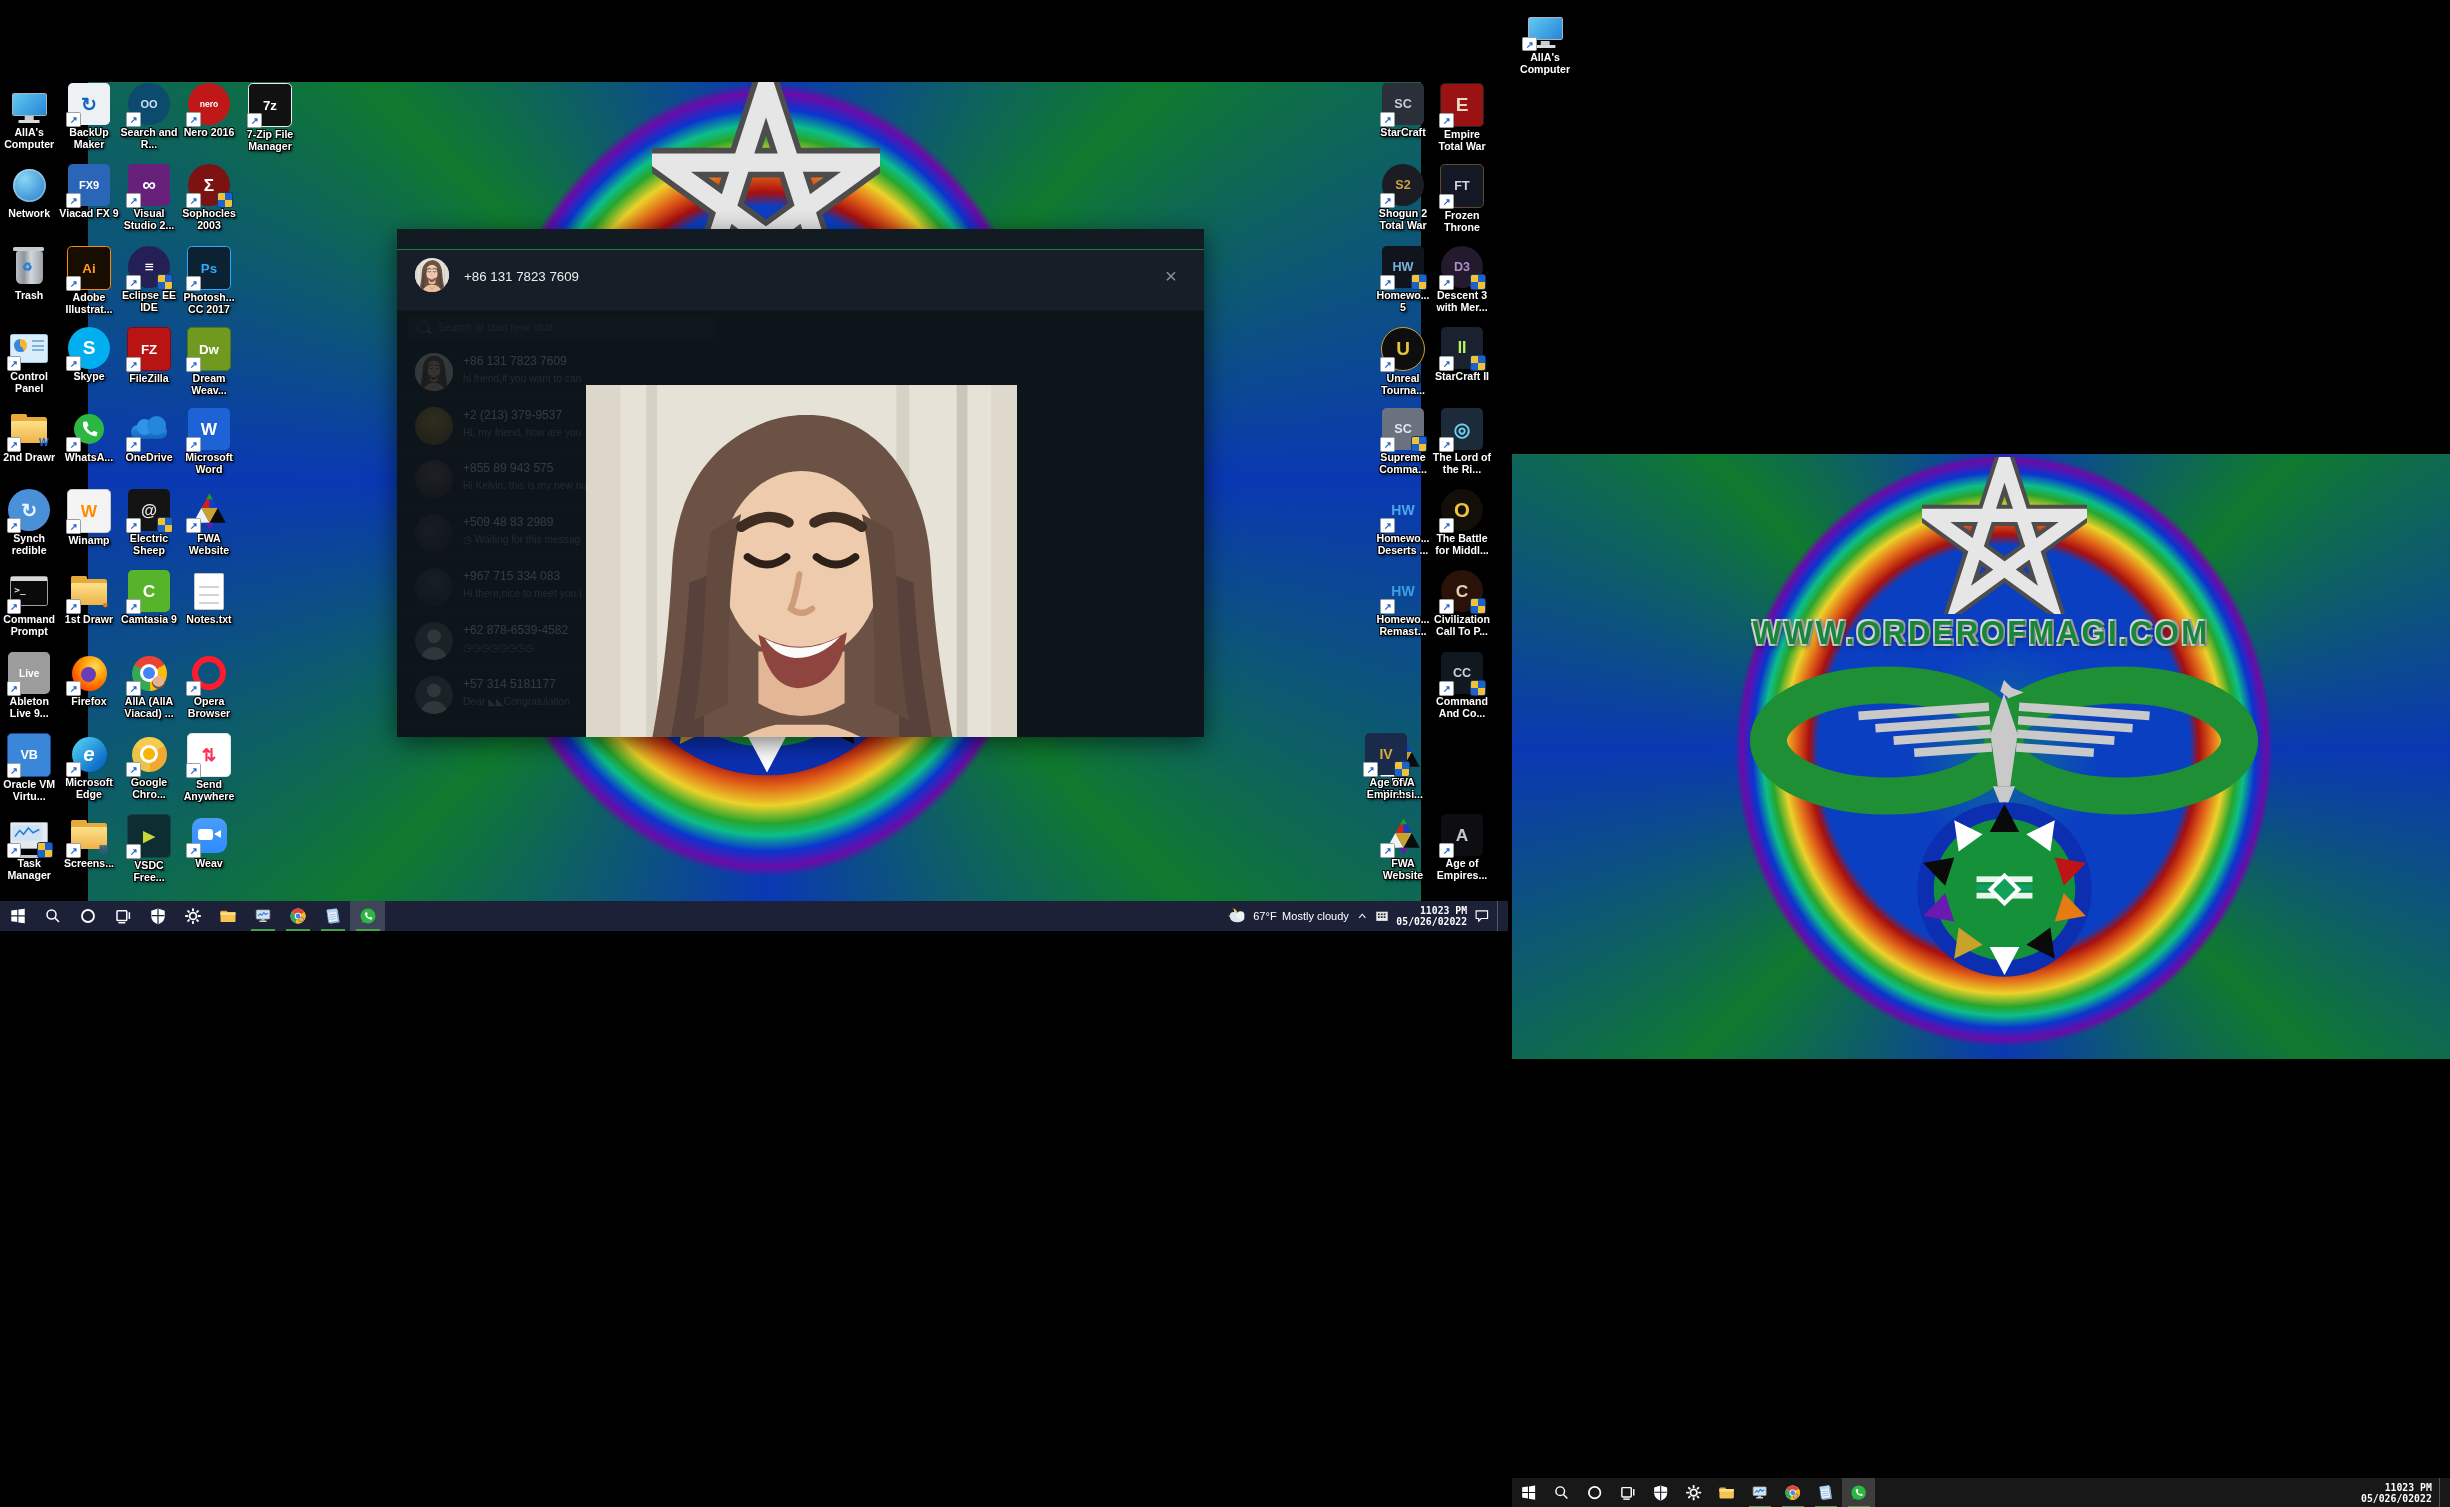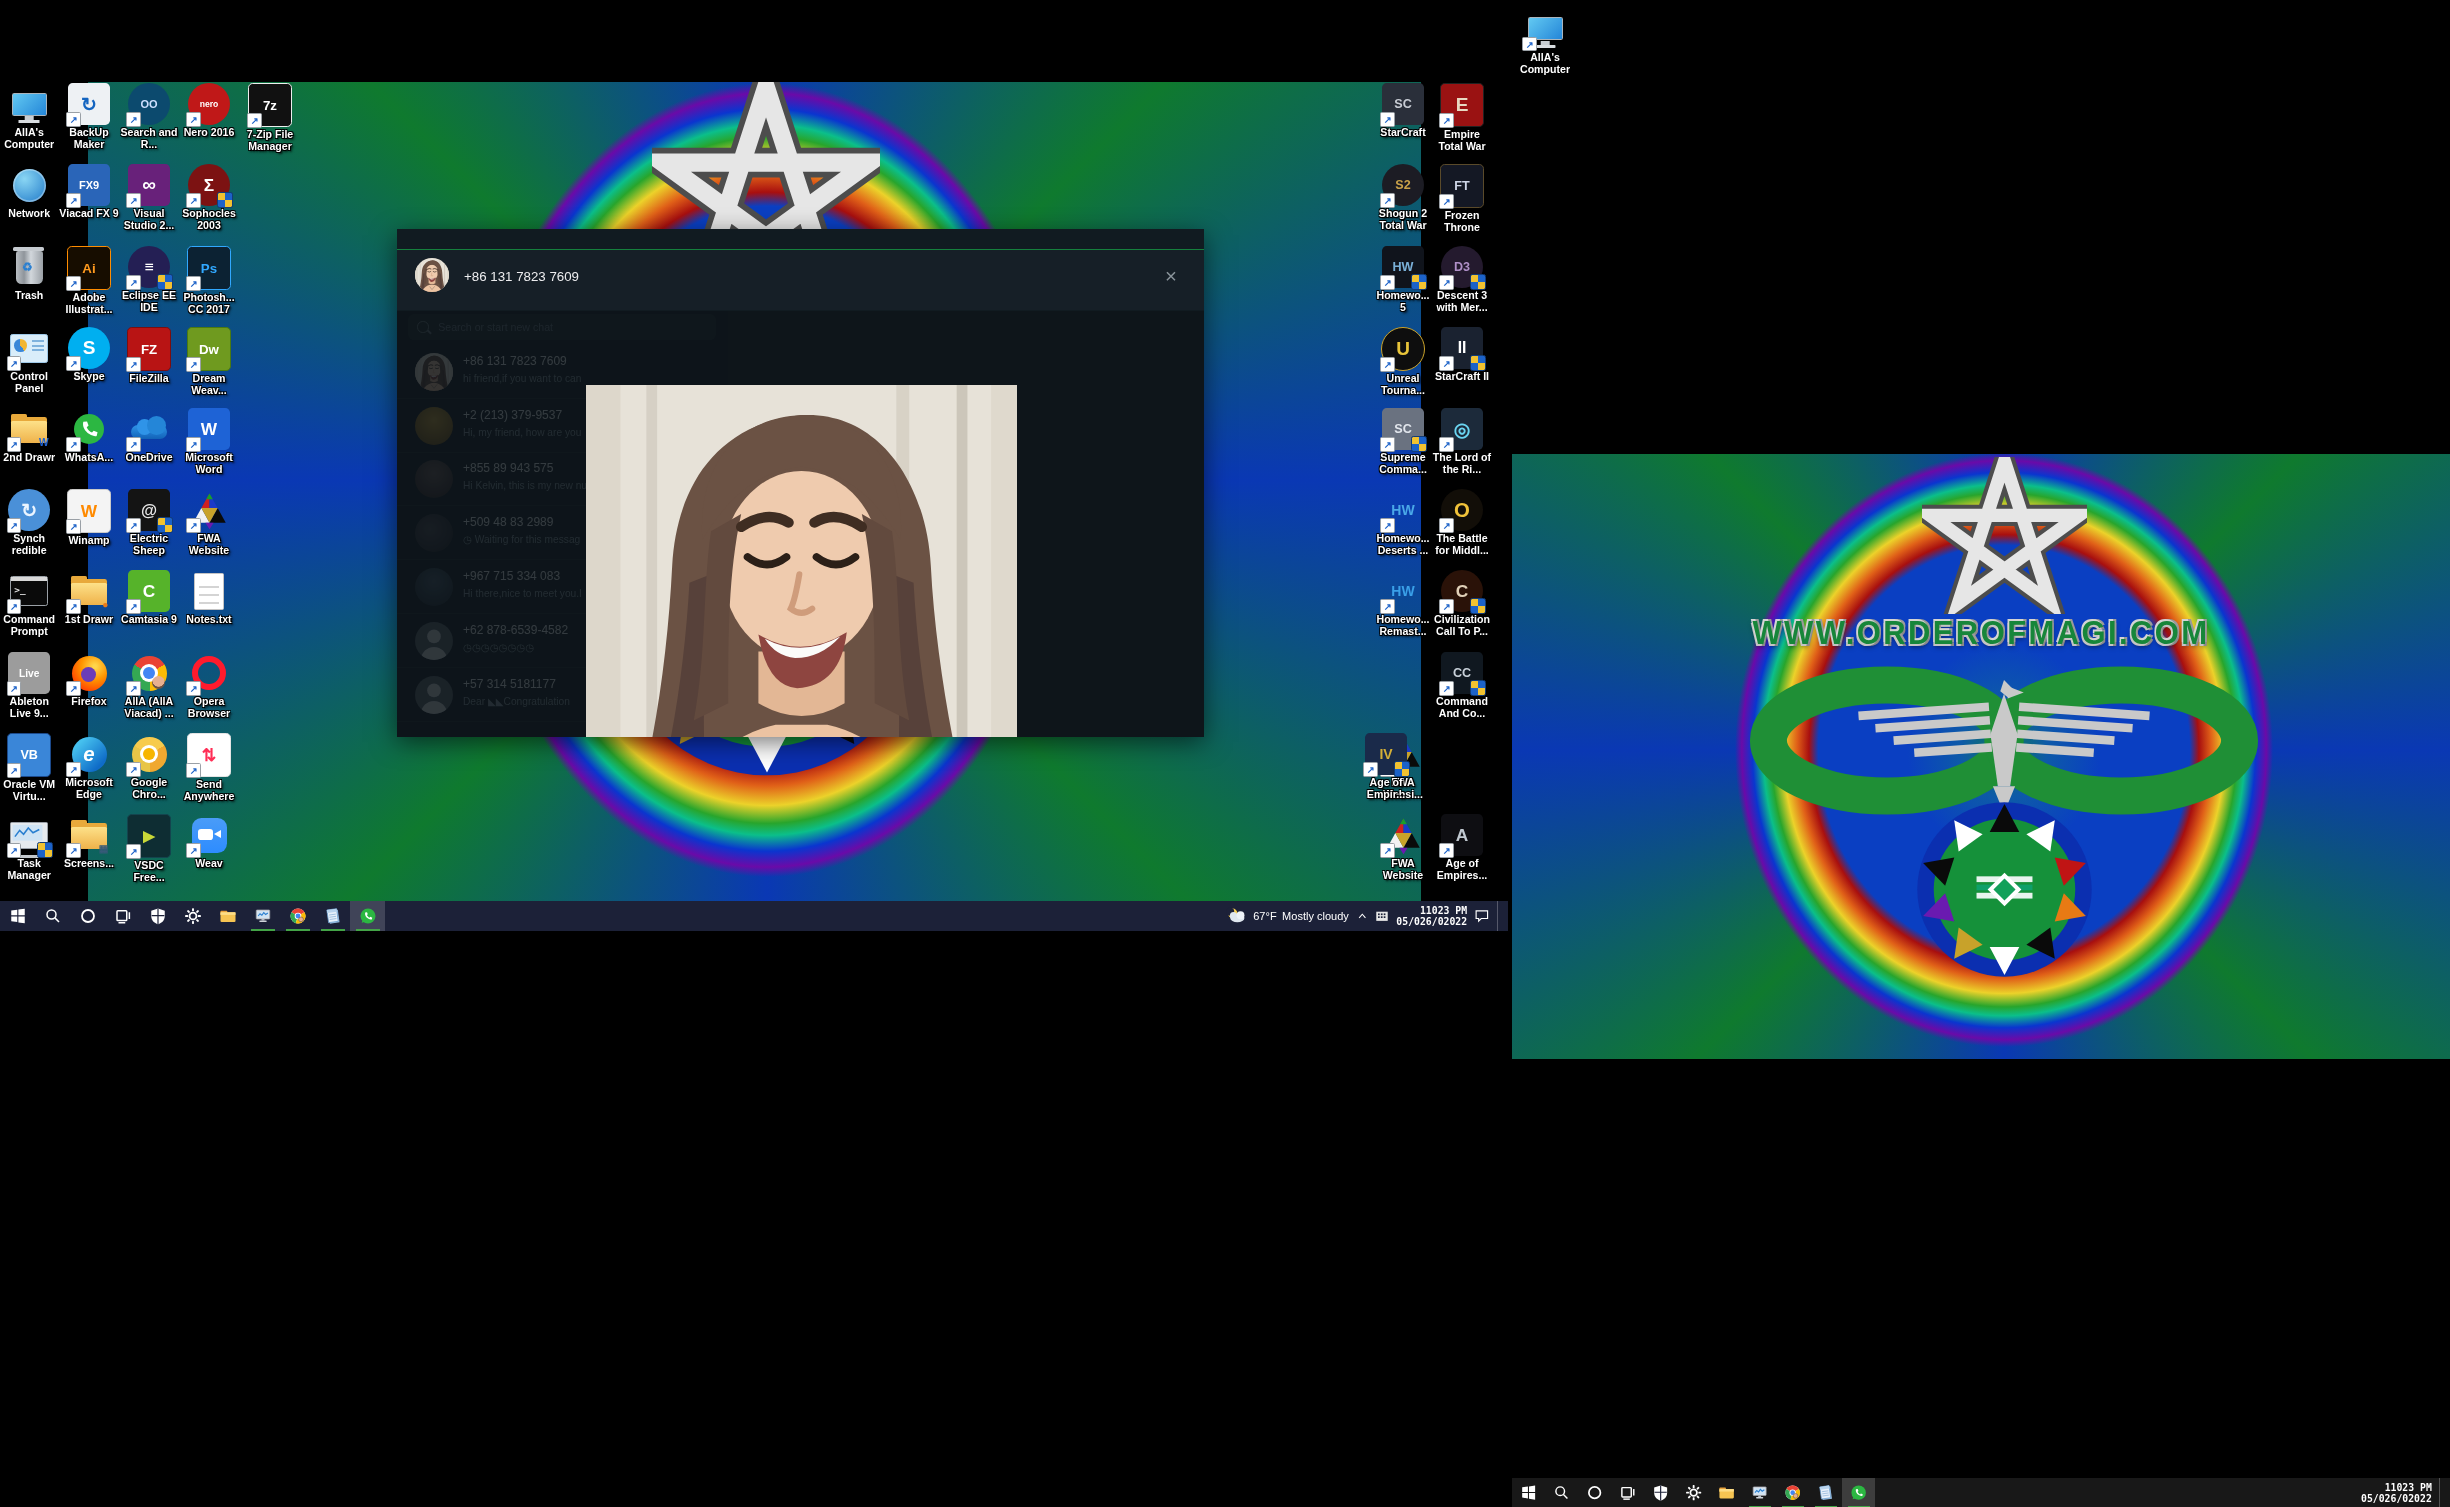--- a/index.html
+++ b/index.html
@@ -562,21 +562,21 @@
         </div>
         <div class="dicon" style="left: 1373px; top: 327px;">
           <div class="g g-circle" style="background: rgb(14, 14, 14); border: 1.6px solid rgb(202, 162, 42);">
             <span style="color: rgb(232, 196, 58); font-size: 19px;">U</span>
             <div class="badge-arrow">↗</div>
           </div>
           <div class="lbl">Unreal Tourna...</div>
         </div>
         <div class="dicon" style="left: 1432px; top: 327px;">
           <div class="g g-tile" style="background: rgb(26, 34, 48);">
-            <span style="color: #ffffff; font-size: 15.7px;">II</span>
+            <span style="color: #bef264; font-size: 15.7px;">II</span>
             <div class="badge-arrow">↗</div>
             <div class="badge-shield"></div>
           </div>
           <div class="lbl">StarCraft II</div>
         </div>
         <div class="dicon" style="left: 1373px; top: 408px;">
           <div class="g g-tile" style="background: rgb(106, 114, 128);">
             <span style="color: rgb(226, 230, 236); font-size: 12.6px;">SC</span>
             <div class="badge-arrow">↗</div>
             <div class="badge-shield"></div>

